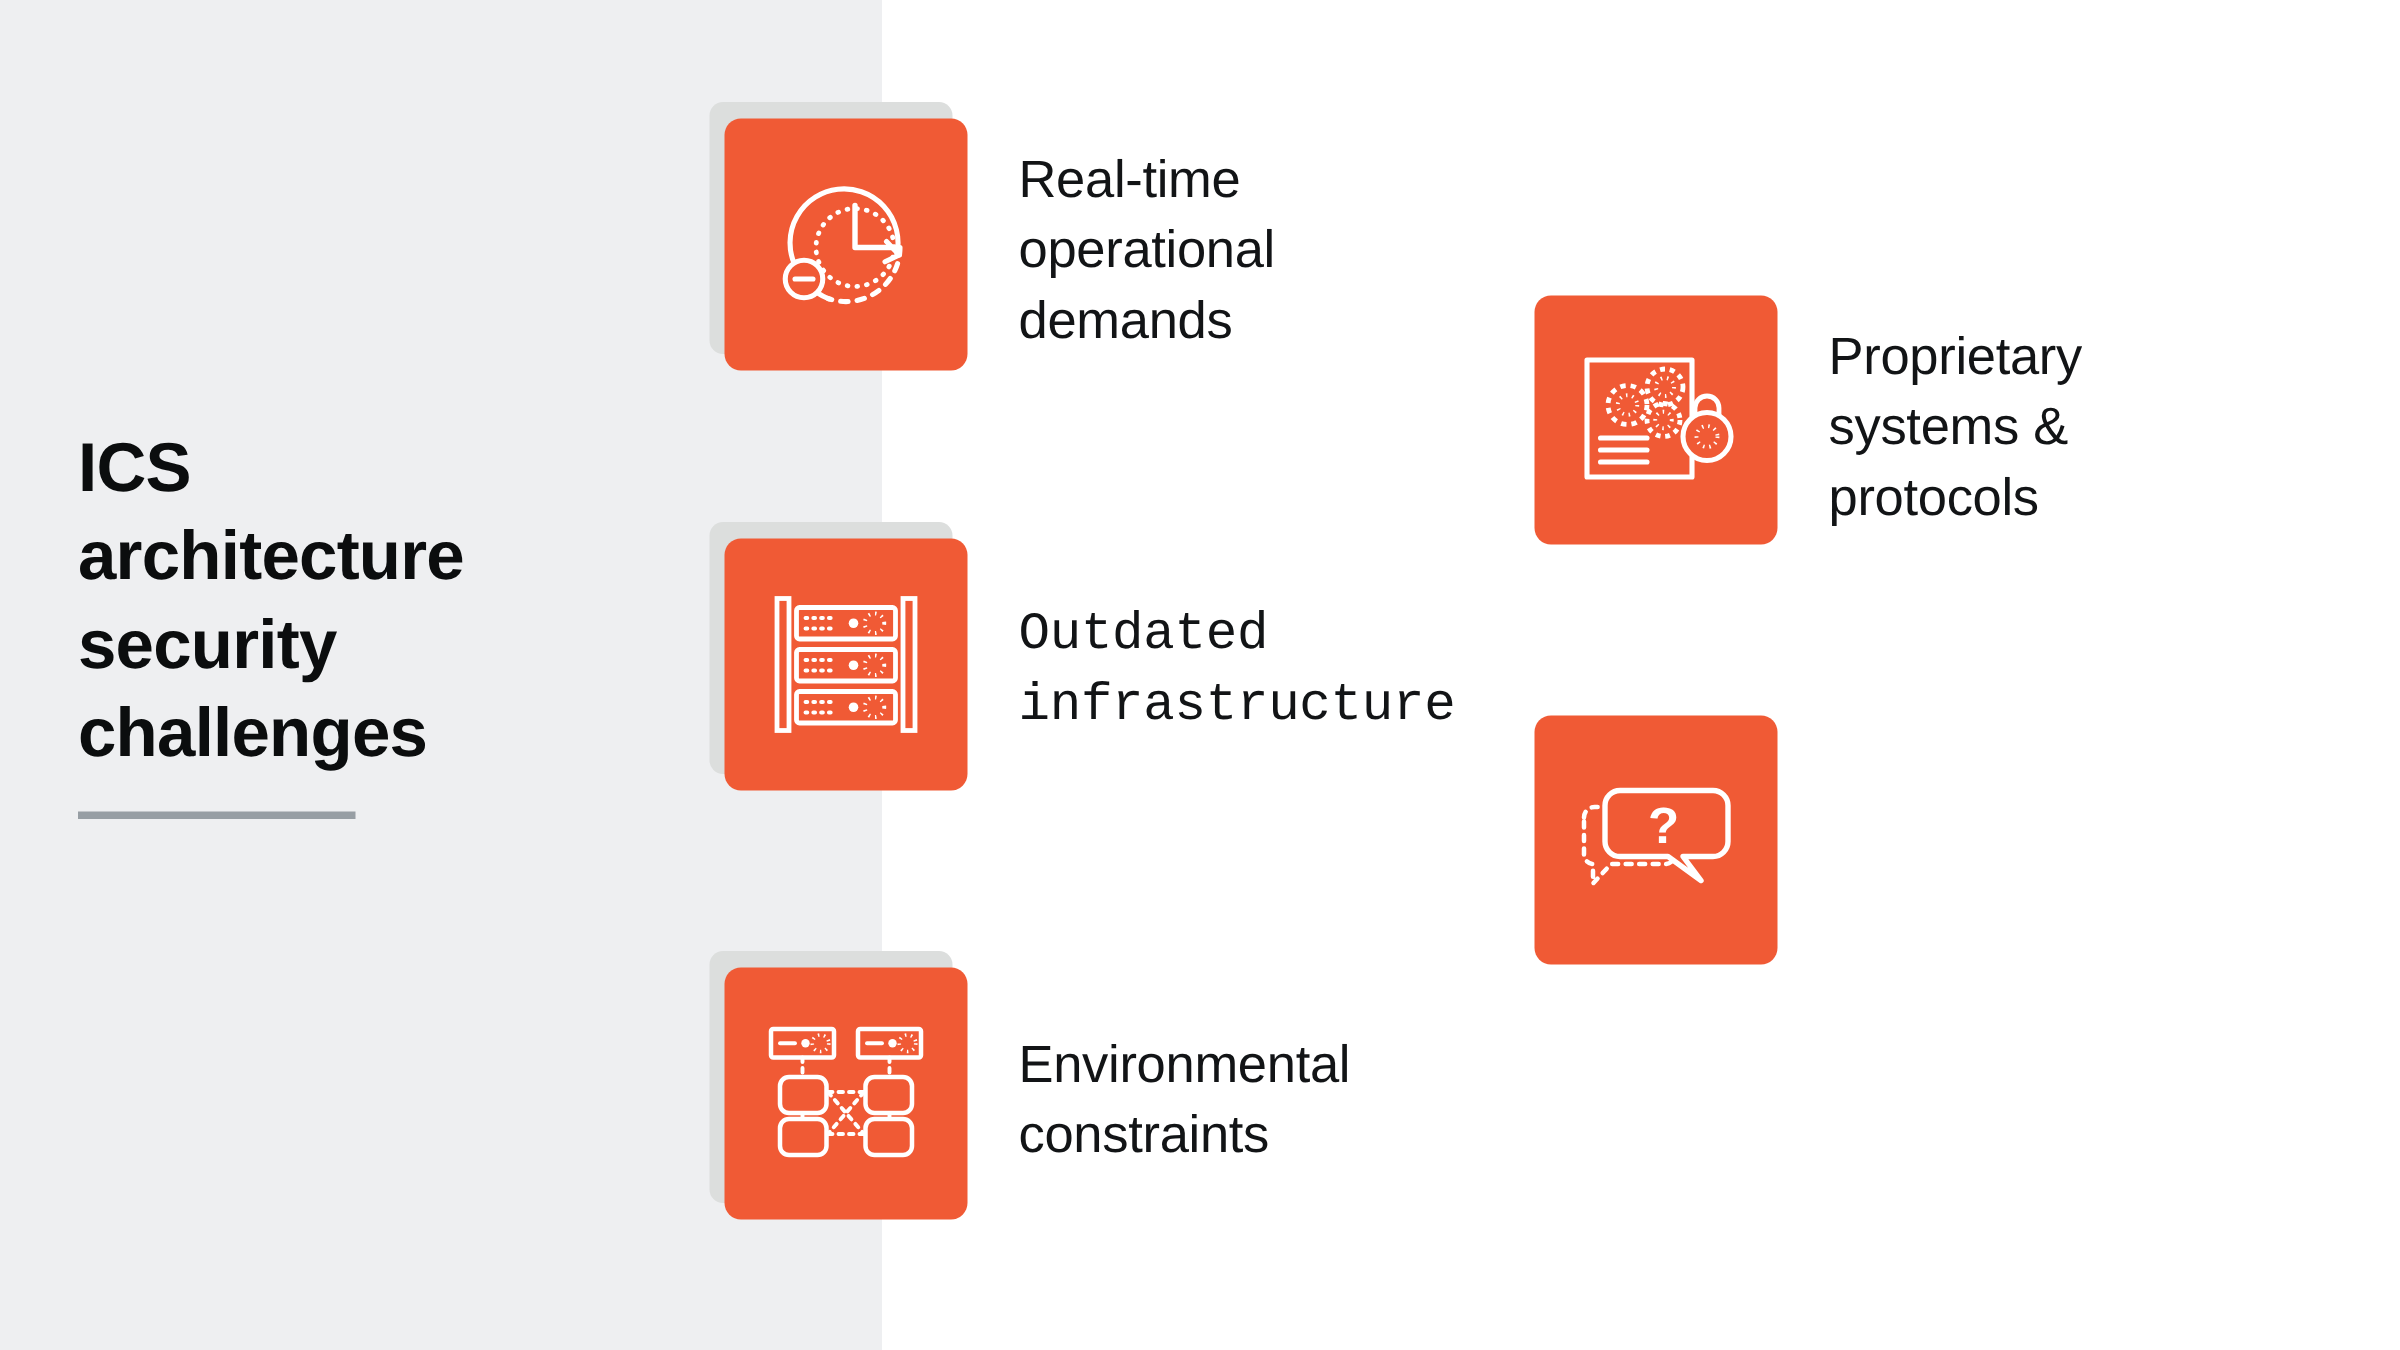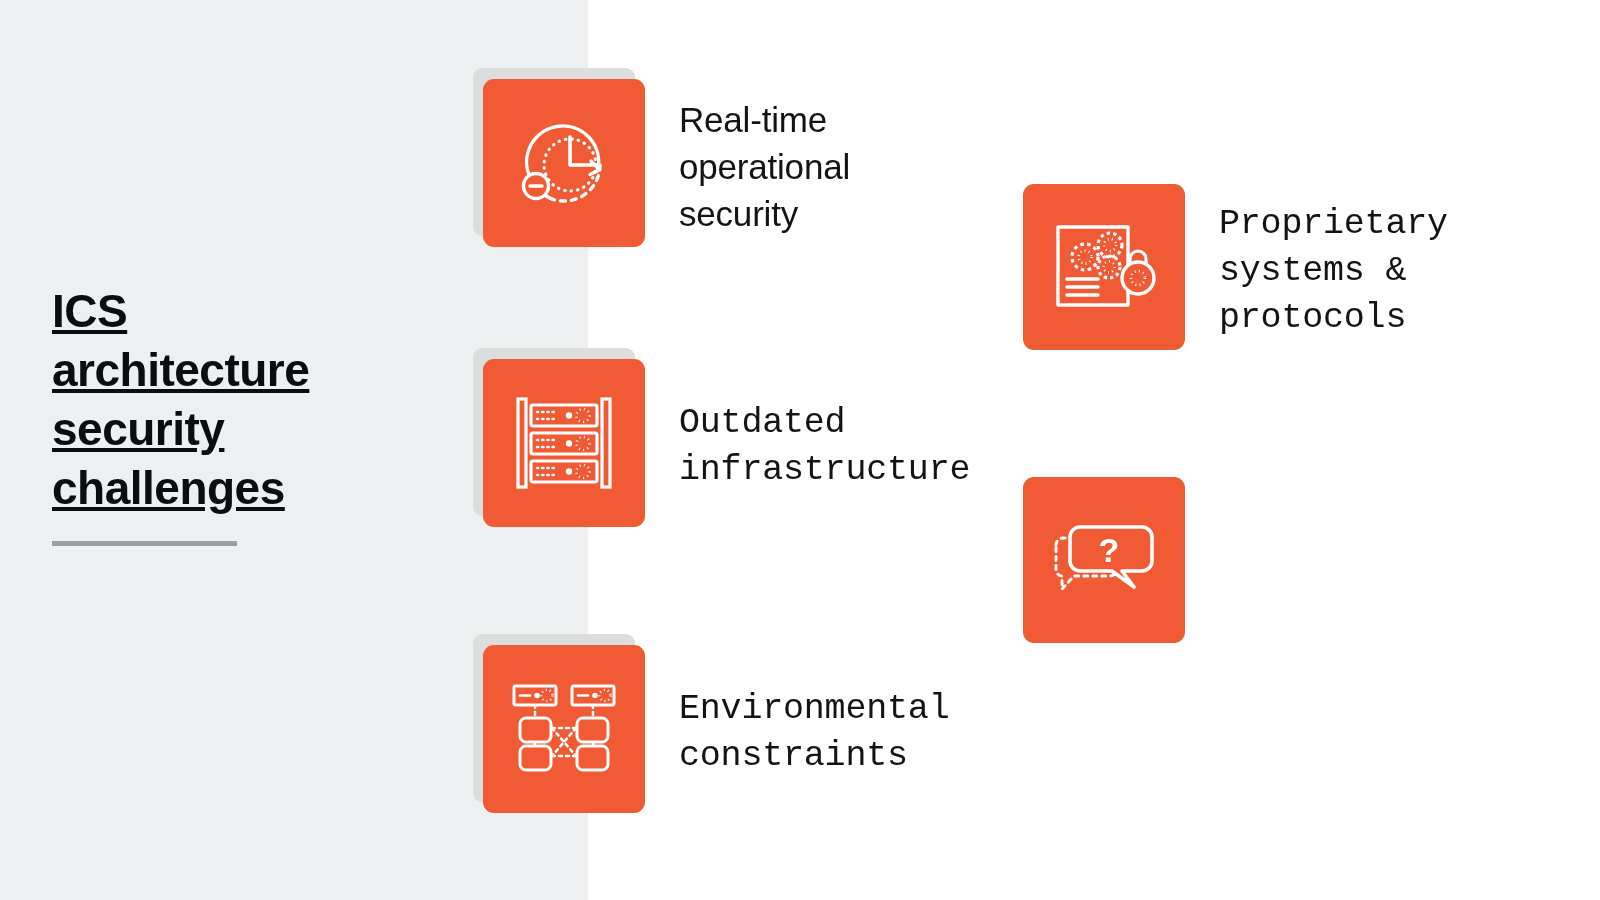--- a/index.html
+++ b/index.html
@@ -37,21 +37,20 @@
     width: 400px;
   }
   .title-text {
     font-size: 46px;
     line-height: 59px;
     font-weight: bold;
     letter-spacing: -0.5px;
     color: #0b0d0e;
     margin: 0;
     white-space: pre-line;
-    text-decoration: underline;
   }
   .title-rule {
     position: absolute;
     left: 52px;
     top: 541px;
     width: 185px;
     height: 5px;
     background: #979ea4;
   }
 
@@ -101,24 +100,24 @@
 
   
   #item-realtime   { left: 483px; top: 79px; }
   #item-outdated   { left: 483px; top: 359px; font-family: Liberation Mono, monospace; }
   #item-environ    { left: 483px; top: 645px; }
   #item-realtime .item-label,
   #item-outdated .item-label,
   #item-environ  .item-label { margin-left: 34px; }
   #item-realtime .item-label { margin-top: 17px; }
   #item-outdated .item-label { margin-top: 41px; }
-  #item-environ  .item-label { margin-top: 41px; font-family: Liberation Mono, monospace; }
-
-  
-  #item-proprietary { left: 1023px; top: 184px; font-family: Liberation Mono, monospace; }
+  #item-environ  .item-label { margin-top: 41px; }
+
+  
+  #item-proprietary { left: 1023px; top: 197px; }
   #item-lack        { left: 1023px; top: 477px; }
   #item-proprietary .card-wrap,
   #item-lack .card-wrap { width: 162px; height: 166px; }
   #item-proprietary .card,
   #item-lack .card { width: 162px; height: 166px; }
   #item-proprietary .item-label,
   #item-lack .item-label { margin-left: 34px; }
   #item-proprietary .item-label { margin-top: 17px; }
   #item-lack .item-label { margin-top: -4px; }
 </style>
@@ -156,21 +155,21 @@
             <path d="M58 26 L58 54 L86 54" stroke="#ffffff" stroke-width="3.6" fill="none" stroke-linecap="round" stroke-linejoin="round"></path>
 
             <circle cx="24" cy="75" r="12.5" stroke="#ffffff" stroke-width="3.4" fill="#f05a35"></circle>
             <path d="M18 75 H30" stroke="#ffffff" stroke-width="3.4" stroke-linecap="round"></path>
           </svg>
         </span>
       </div>
     </div>
     <p class="item-label">Real-time
 operational
-security</p>
+demands</p>
   </div>
 
   <div class="item" id="item-outdated">
     <div class="card-wrap">
       <div class="card-shadow"></div>
       <div class="card">
         <span>
           <svg width="98" height="96" viewBox="0 0 98 96" fill="none">
 
             <rect x="3" y="4" width="8" height="88" stroke="#ffffff" stroke-width="3.2" fill="none"></rect>

